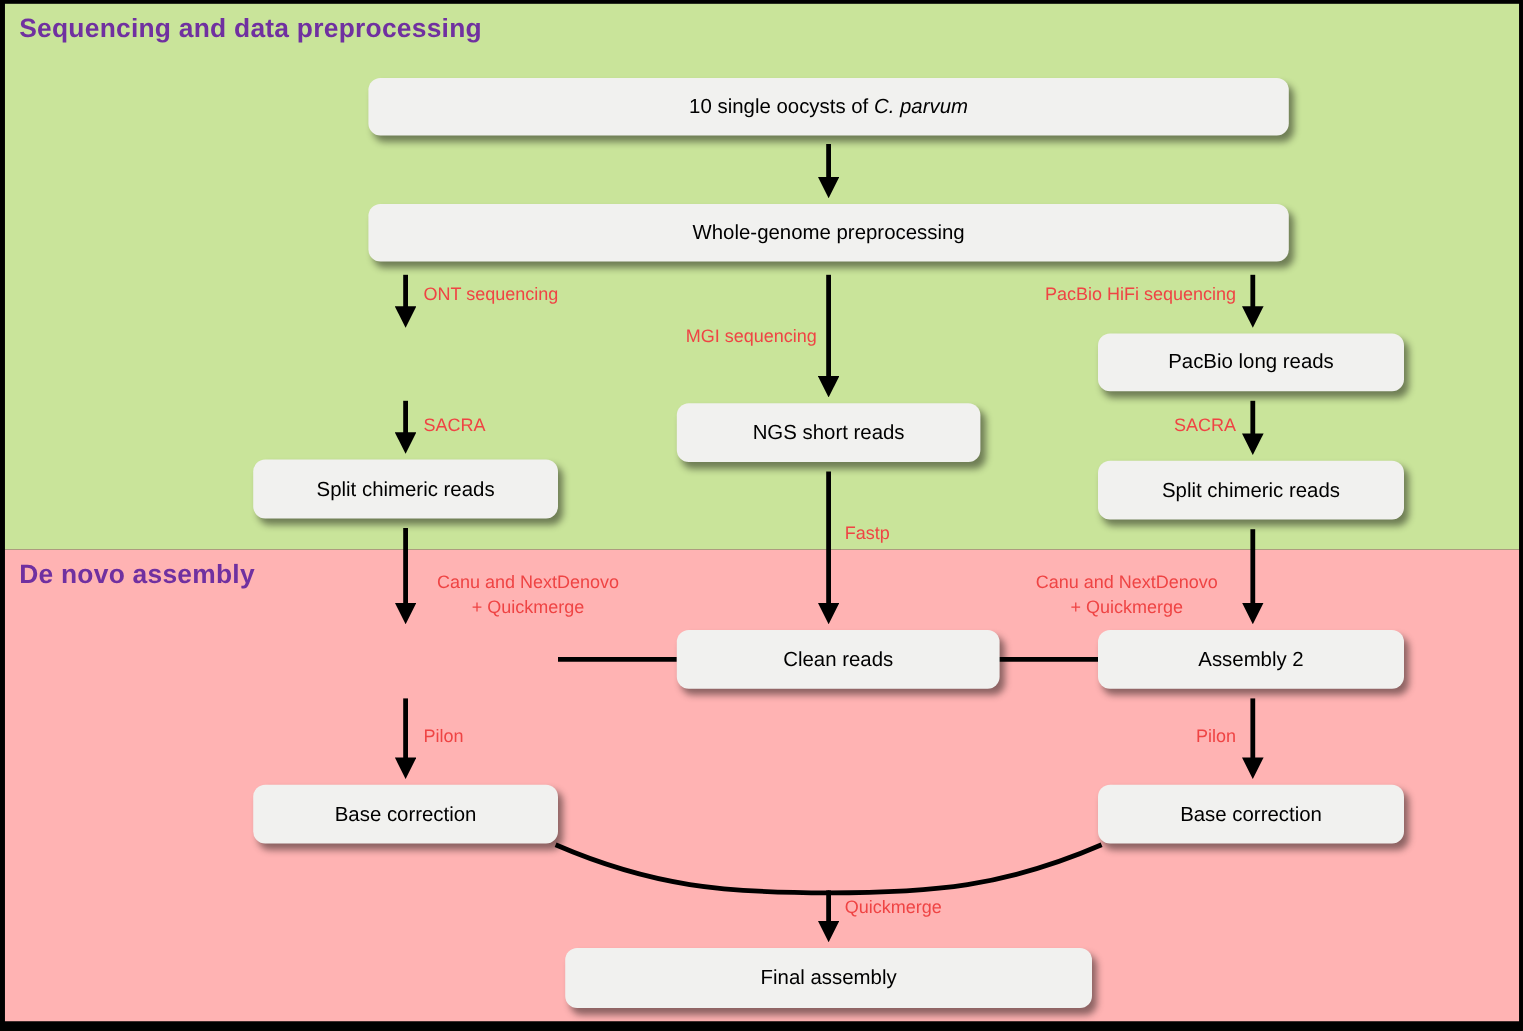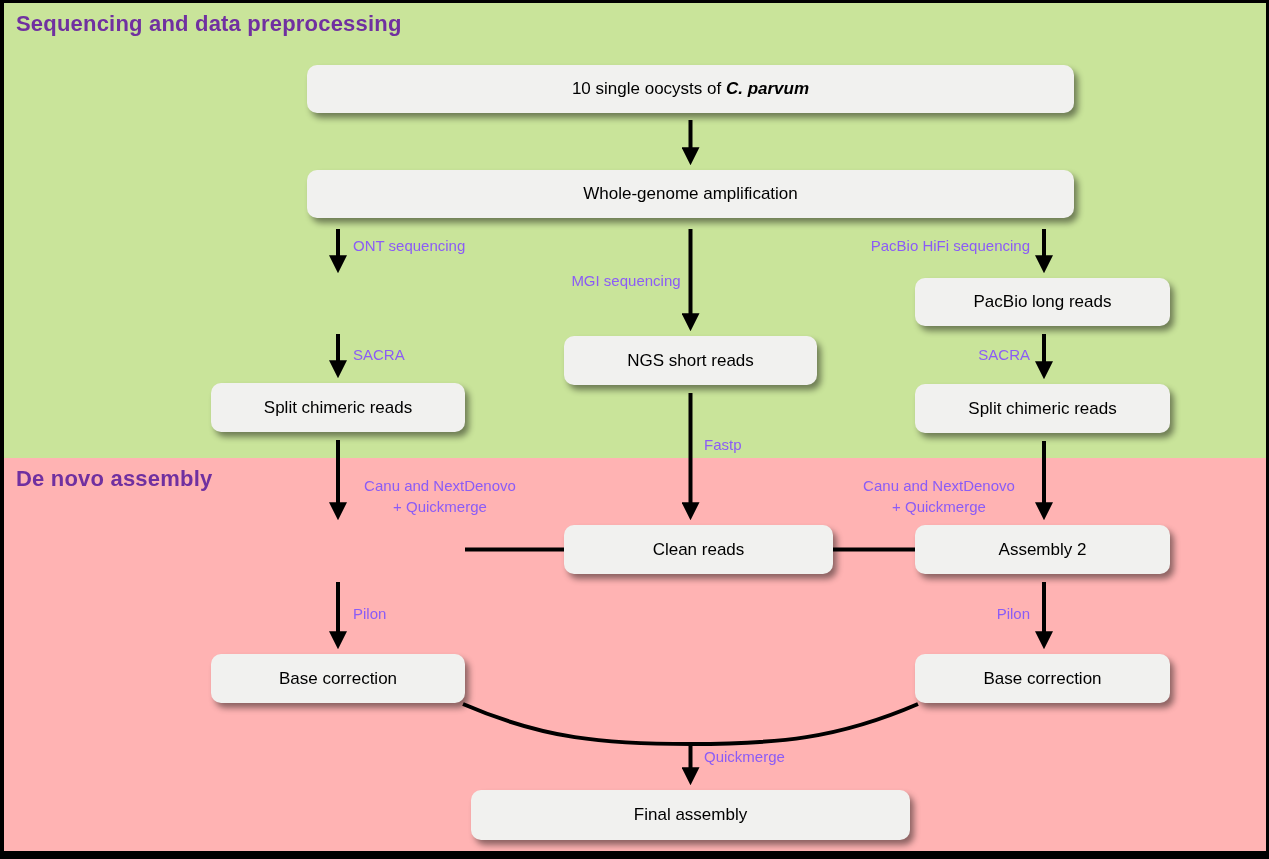--- a/index.html
+++ b/index.html
@@ -25,24 +25,24 @@
   .edge{stroke:#000;stroke-width:4;fill:none;}
   .node{
     position:absolute;
     background:#f1f1ef;
     border-radius:10px;
     box-shadow:4px 5px 6px rgba(0,0,0,0.45);
     display:flex;align-items:center;justify-content:center;
     font-size:17px;color:#000;
     text-align:center;
   }
-  .node .italic{font-style:italic;font-weight:bold;}
+  .node .italic{font-style:italic;}
   .elabel{
     position:absolute;
-    font-size:15px;color:#8b5cf6;
+    font-size:15px;color:#ef4444;
     white-space:nowrap;
     line-height:1.38;
   }
   
   #n-oocysts{left:303px;top:62px;width:767px;height:48px;}
   #n-wga{left:303px;top:167px;width:767px;height:48px;}
   #n-ont{left:207px;top:275px;width:254px;height:48px;}
   #n-ngs{left:560px;top:333px;width:253px;height:49px;}
   #n-pacbio{left:911px;top:275px;width:255px;height:48px;}
   #n-split-left{left:207px;top:380px;width:254px;height:49px;}
@@ -99,21 +99,21 @@
     <line class="edge" x1="1040" y1="579" x2="1040" y2="637" marker-end="url(#ah)"></line>
     <path class="edge" d="M 459 701 C 540 736, 600 741, 687 741"></path>
     <path class="edge" d="M 914 701 C 833 736, 773 741, 686 741"></path>
     <line class="edge" x1="686.5" y1="739" x2="686.5" y2="773" marker-end="url(#ah)"></line>
   </svg>
 
   <div class="node" id="n-oocysts">
     <span class="node-label"><span>10 single oocysts of </span><span class="italic">C. parvum</span></span>
   </div>
   <div class="node" id="n-wga">
-    <span class="node-label">Whole-genome amplification</span>
+    <span class="node-label">Whole-genome preprocessing</span>
   </div>
   <div class="node" id="n-ngs">
     <span class="node-label">NGS short reads</span>
   </div>
   <div class="node" id="n-pacbio">
     <span class="node-label">PacBio long reads</span>
   </div>
   <div class="node" id="n-split-left">
     <span class="node-label">Split chimeric reads</span>
   </div>

